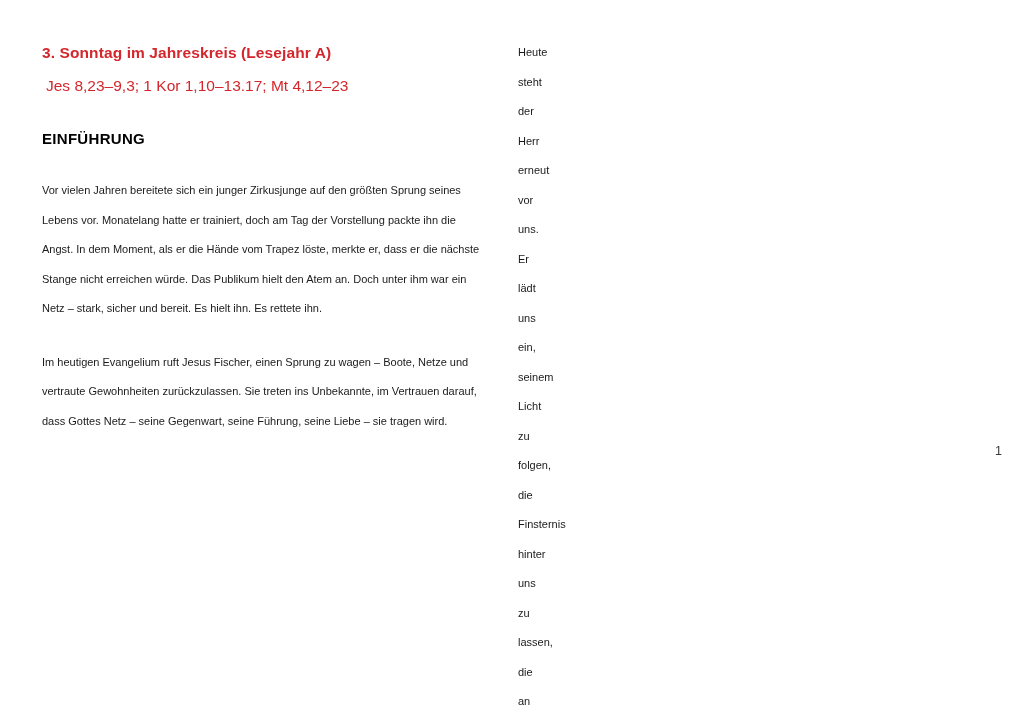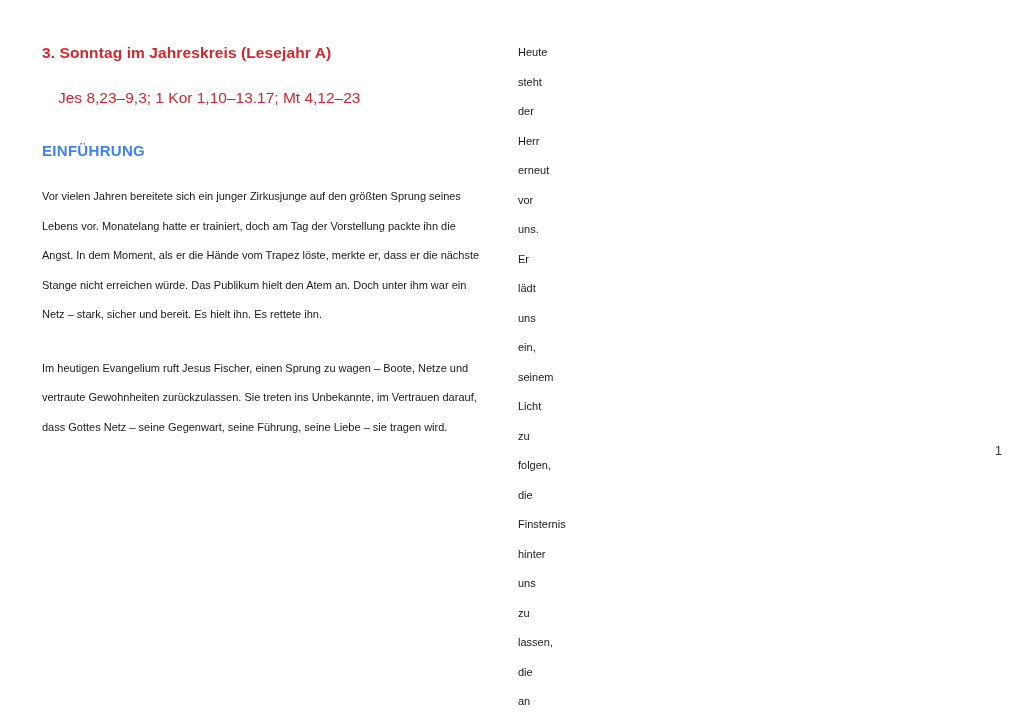--- a/index.html
+++ b/index.html
@@ -59,38 +59,38 @@
     font-size: 15.5px;
     font-weight: bold;
     line-height: 29px;
     margin: 0;
     letter-spacing: 0.1px;
   }
   .readings {
     font-size: 15.5px;
     font-weight: normal;
     line-height: 29px;
-    margin: 16px;
+    margin: 4px;
   }
   .theme {
     font-size: 15.5px;
     font-weight: normal;
     line-height: 29px;
     margin: 0;
     max-width: 448px;
   }
 
   
   .section-heading {
-    color: #3b82f6;
+    color: #000000;
     font-size: 15px;
     font-weight: bold;
     line-height: 26px;
     letter-spacing: 0.3px;
-    margin: 0 0 18px 0;
+    margin: 0 0 24px 0;
   }
   .section-heading.right-head {
     margin-top: 28px;
     margin-bottom: 20px;
   }
 
   
   .para {
     font-size: 11px;
     line-height: 29.5px;

